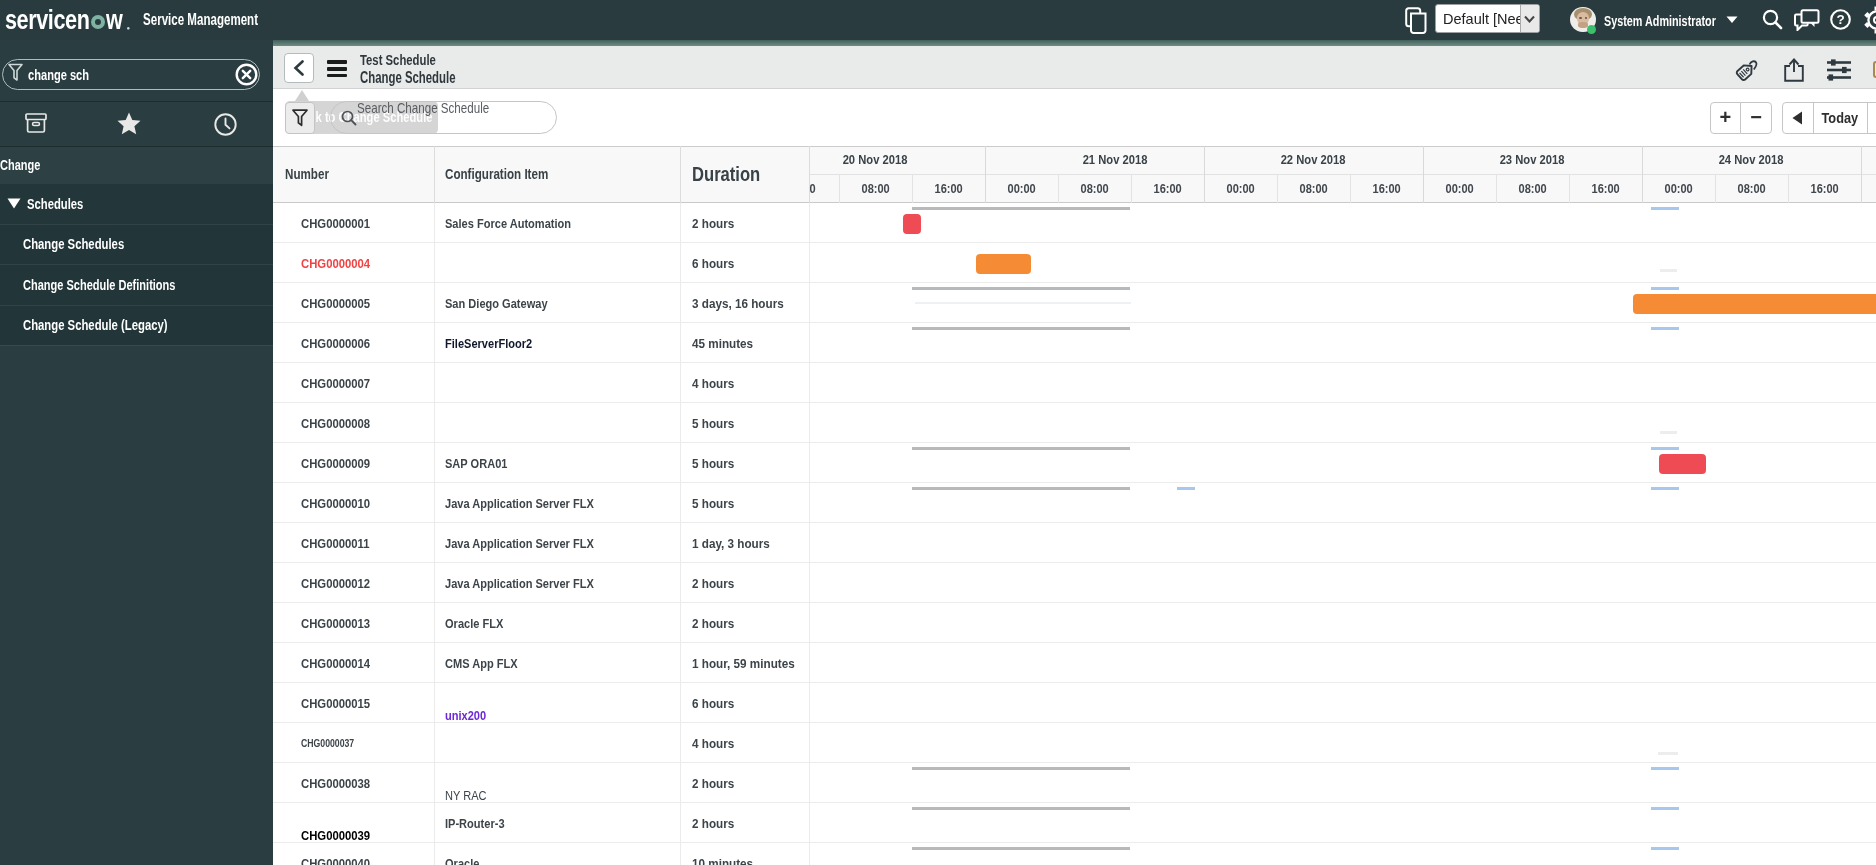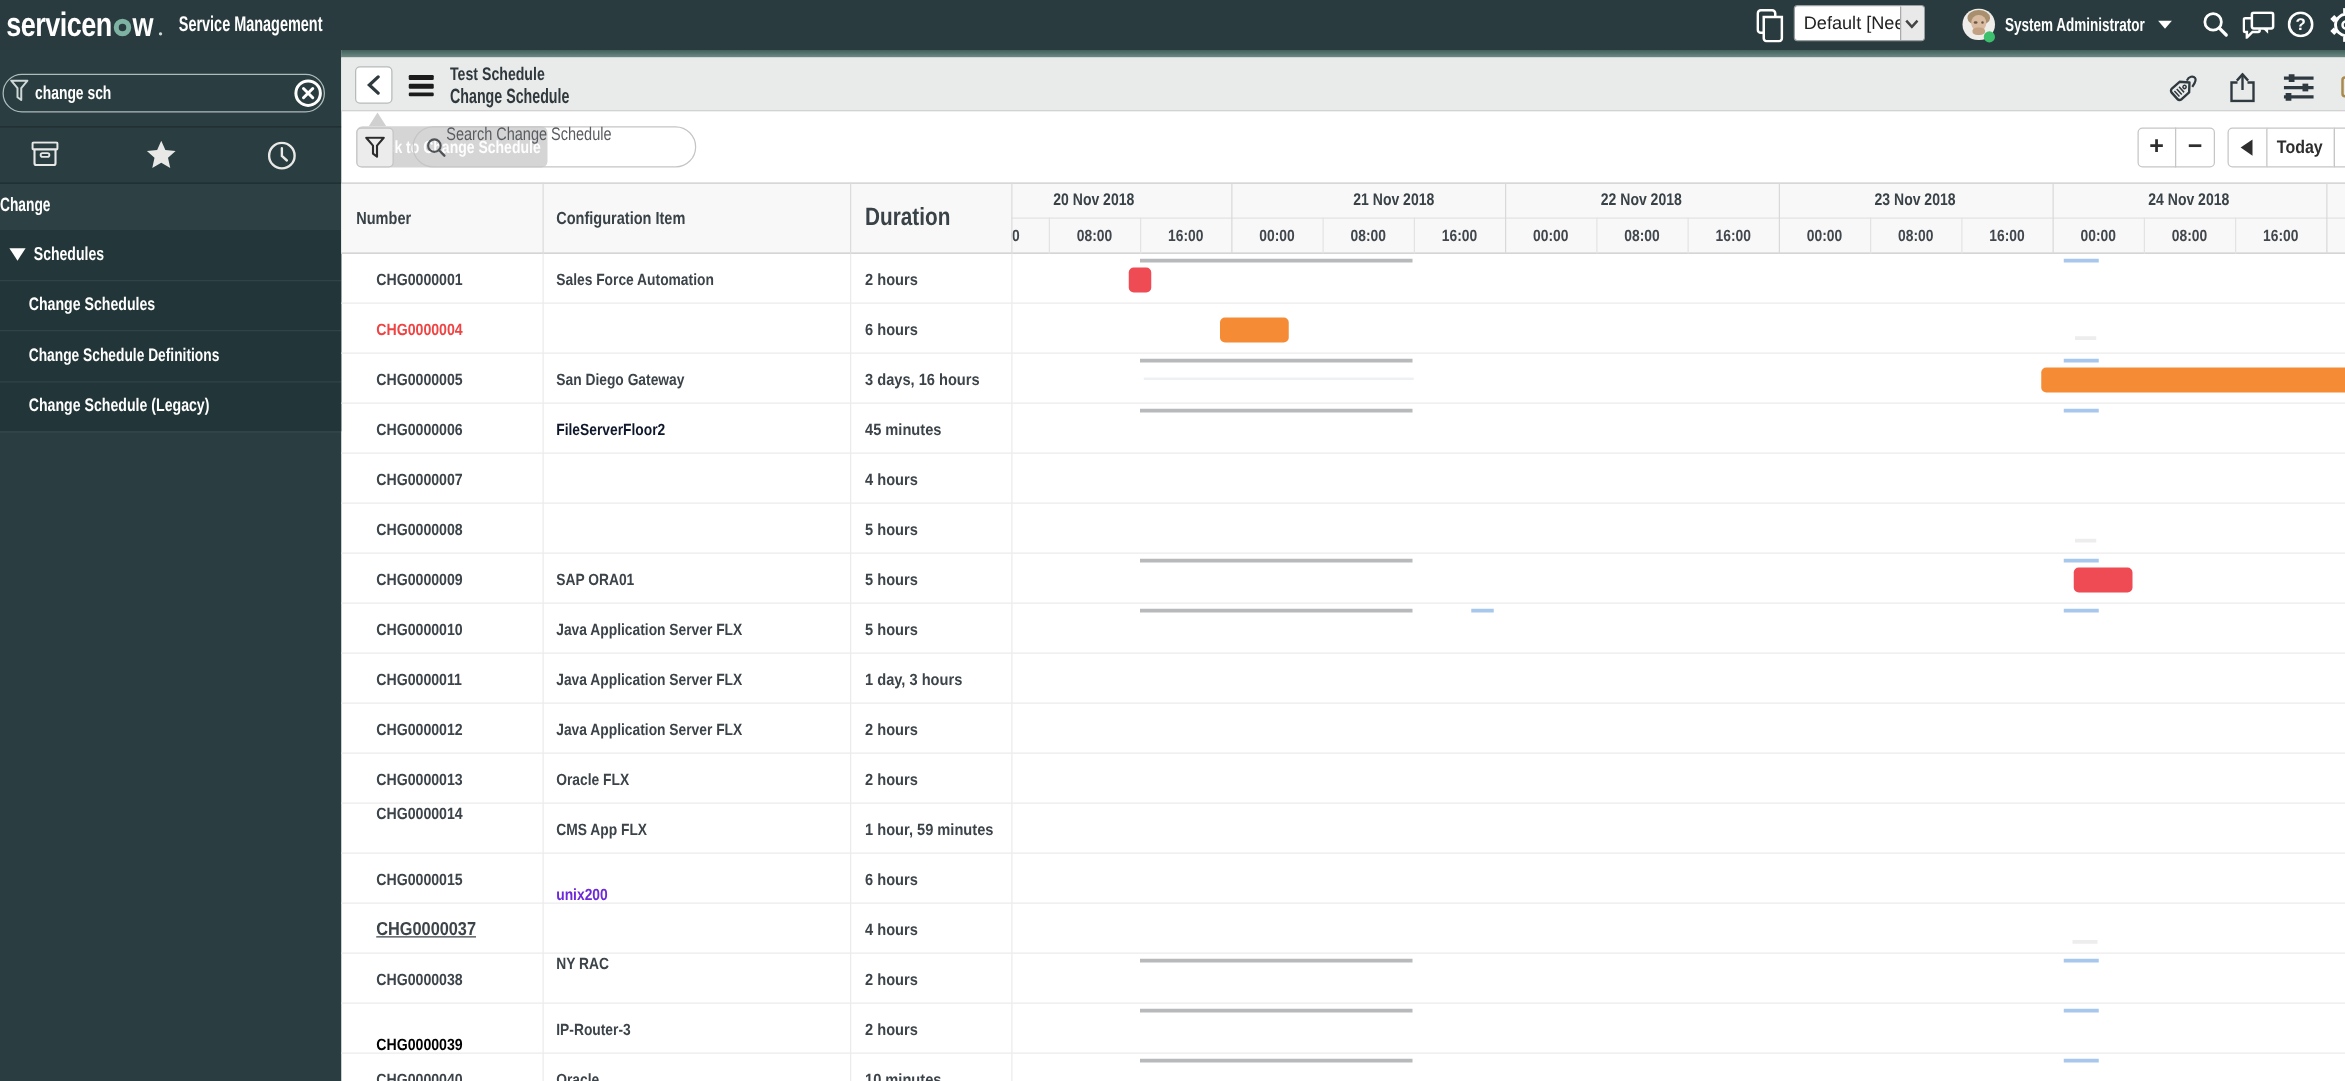--- a/index.html
+++ b/index.html
@@ -357,51 +357,51 @@
 <div class="abs" style="left:301px;top:603px;height:40px;display:flex;align-items:center;font-size:13px;font-weight:700;color:#3c444a;">
     <span style="display:inline-block;transform:scaleX(0.87);transform-origin:0 50%;white-space:nowrap;">CHG0000013</span>
   </div>
 <div class="abs" style="left:445px;top:603px;height:40px;display:flex;align-items:center;font-size:13px;font-weight:700;color:#3c444a;">
     <span style="display:inline-block;transform:scaleX(0.85);transform-origin:0 50%;white-space:nowrap;">Oracle FLX</span>
   </div>
 <div class="abs" style="left:691.5px;top:603px;height:40px;display:flex;align-items:center;font-size:13px;font-weight:700;color:#3c444a;">
     <span style="display:inline-block;transform:scaleX(0.9);transform-origin:0 50%;white-space:nowrap;">2 hours</span>
   </div>
 <div class="abs" style="left:273px;top:642px;width:1603px;height:1px;background:#ececec;"></div>
-<div class="abs" style="left:301px;top:643px;height:40px;display:flex;align-items:flex-start;font-size:13px;font-weight:700;color:#3c444a;">
+<div class="abs" style="left:301px;top:643px;height:40px;display:flex;align-items:center;font-size:13px;font-weight:700;color:#3c444a;">
     <span style="display:inline-block;transform:scaleX(0.87);transform-origin:0 50%;white-space:nowrap;">CHG0000014</span>
   </div>
 <div class="abs" style="left:445px;top:643px;height:40px;display:flex;align-items:center;font-size:13px;font-weight:700;color:#3c444a;">
     <span style="display:inline-block;transform:scaleX(0.85);transform-origin:0 50%;white-space:nowrap;">CMS App FLX</span>
   </div>
 <div class="abs" style="left:691.5px;top:643px;height:40px;display:flex;align-items:center;font-size:13px;font-weight:700;color:#3c444a;">
     <span style="display:inline-block;transform:scaleX(0.9);transform-origin:0 50%;white-space:nowrap;">1 hour, 59 minutes</span>
   </div>
 <div class="abs" style="left:273px;top:682px;width:1603px;height:1px;background:#ececec;"></div>
 <div class="abs" style="left:301px;top:683px;height:40px;display:flex;align-items:center;font-size:13px;font-weight:700;color:#3c444a;">
     <span style="display:inline-block;transform:scaleX(0.87);transform-origin:0 50%;white-space:nowrap;">CHG0000015</span>
   </div>
 <div class="abs" style="left:445px;top:683px;height:40px;display:flex;align-items:flex-end;font-size:13px;font-weight:700;color:#6d28d9;">
     <span style="display:inline-block;transform:scaleX(0.85);transform-origin:0 50%;white-space:nowrap;">unix200</span>
   </div>
 <div class="abs" style="left:691.5px;top:683px;height:40px;display:flex;align-items:center;font-size:13px;font-weight:700;color:#3c444a;">
     <span style="display:inline-block;transform:scaleX(0.9);transform-origin:0 50%;white-space:nowrap;">6 hours</span>
   </div>
 <div class="abs" style="left:273px;top:722px;width:1603px;height:1px;background:#ececec;"></div>
-<div class="abs" style="left:301px;top:723px;height:40px;display:flex;align-items:center;font-size:15px;font-weight:700;color:#3c444a;text-decoration:underline;">
+<div class="abs" style="left:301px;top:723px;height:40px;display:flex;align-items:center;font-size:10px;font-weight:700;color:#3c444a;">
     <span style="display:inline-block;transform:scaleX(0.87);transform-origin:0 50%;white-space:nowrap;">CHG0000037</span>
   </div>
 <div class="abs" style="left:691.5px;top:723px;height:40px;display:flex;align-items:center;font-size:13px;font-weight:700;color:#3c444a;">
     <span style="display:inline-block;transform:scaleX(0.9);transform-origin:0 50%;white-space:nowrap;">4 hours</span>
   </div>
 <div class="abs" style="left:273px;top:762px;width:1603px;height:1px;background:#ececec;"></div>
 <div class="abs" style="left:301px;top:763px;height:40px;display:flex;align-items:center;font-size:13px;font-weight:700;color:#3c444a;">
     <span style="display:inline-block;transform:scaleX(0.87);transform-origin:0 50%;white-space:nowrap;">CHG0000038</span>
   </div>
-<div class="abs" style="left:445px;top:763px;height:40px;display:flex;align-items:flex-start;font-size:13px;font-weight:700;color:#3c444a;">
+<div class="abs" style="left:445px;top:763px;height:40px;display:flex;align-items:flex-end;font-size:13px;font-weight:400;color:#3c444a;">
     <span style="display:inline-block;transform:scaleX(0.85);transform-origin:0 50%;white-space:nowrap;">NY RAC</span>
   </div>
 <div class="abs" style="left:691.5px;top:763px;height:40px;display:flex;align-items:center;font-size:13px;font-weight:700;color:#3c444a;">
     <span style="display:inline-block;transform:scaleX(0.9);transform-origin:0 50%;white-space:nowrap;">2 hours</span>
   </div>
 <div class="abs" style="left:273px;top:802px;width:1603px;height:1px;background:#ececec;"></div>
 <div class="abs" style="left:301px;top:803px;height:40px;display:flex;align-items:flex-end;font-size:13px;font-weight:700;color:#000000;">
     <span style="display:inline-block;transform:scaleX(0.87);transform-origin:0 50%;white-space:nowrap;">CHG0000039</span>
   </div>
 <div class="abs" style="left:445px;top:803px;height:40px;display:flex;align-items:center;font-size:13px;font-weight:700;color:#3c444a;">

